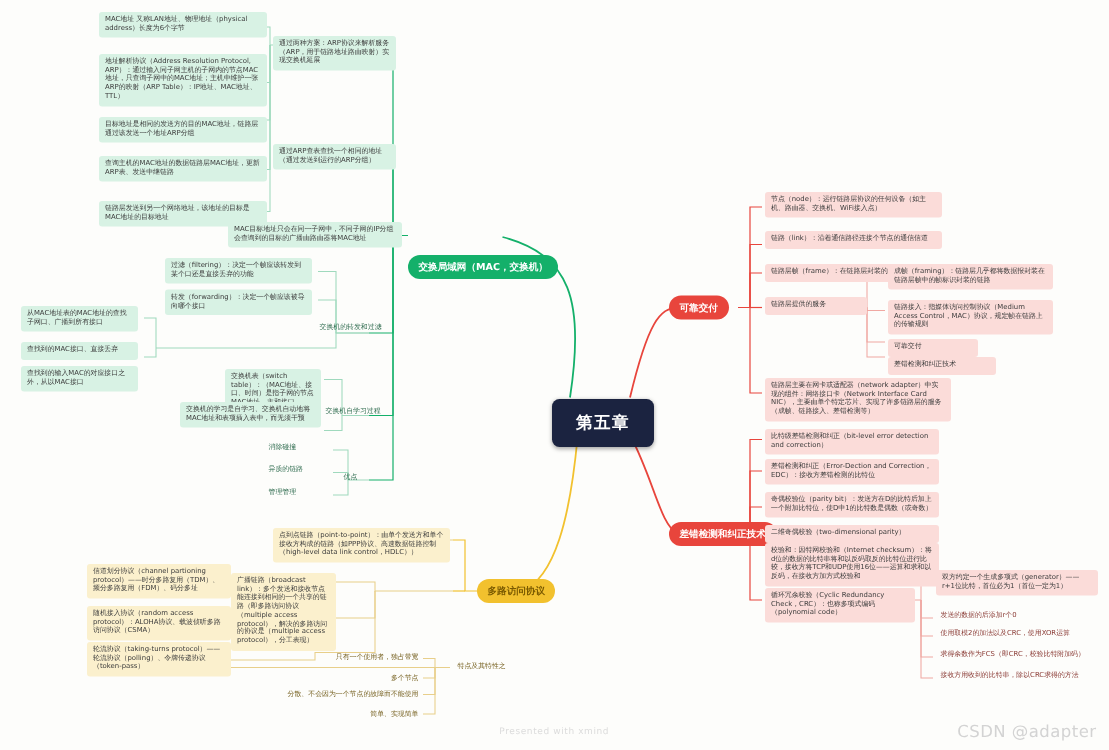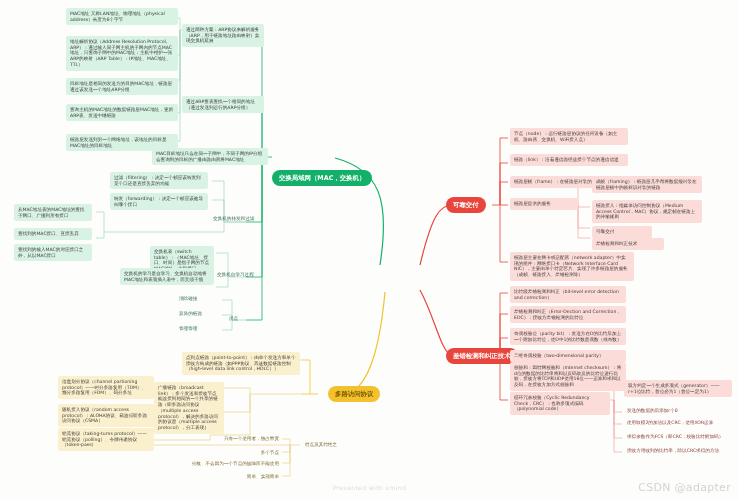--- a/index.html
+++ b/index.html
@@ -115,25 +115,26 @@
     <path d="M250 394 L250 435 L222 435" stroke="#e8cf8a" stroke-width=".7" fill="none"></path>
     <path d="M222 435 L210 435 L210 440 L198 440" stroke="#e8cf8a" stroke-width=".7" fill="none"></path>
     <path d="M198 440 L150 440 L150 445 L290 445" stroke="#e8cf8a" stroke-width=".7" fill="none"></path>
     <path d="M290 445 L290 439 L282 439" stroke="#e8cf8a" stroke-width=".7" fill="none"></path>
     <path d="M290 445 L290 452 L282 452" stroke="#e8cf8a" stroke-width=".7" fill="none"></path>
     <path d="M290 445 L290 463 L282 463" stroke="#e8cf8a" stroke-width=".7" fill="none"></path>
     <path d="M290 445 L290 476 L282 476" stroke="#e8cf8a" stroke-width=".7" fill="none"></path>
     <path d="M290 445 L300 445" stroke="#e8cf8a" stroke-width=".7" fill="none"></path>
   </svg>
 
+  <div class="node center" style="left:368px;top:266px;">第五章</div>
 
   <div class="node main green" style="left:272px;top:150px;margin-top:20px;">交换局域网（MAC，交换机）</div>
   <div class="node main red" style="left:446px;top:197px;">可靠交付</div>
   <div class="node main red" style="left:446px;top:348px;">差错检测和纠正技术</div>
-  <div class="node main yellow" style="left:328px;top:386px;">多路访问协议</div>
+  <div class="node main yellow" style="left:318px;top:386px;">多路访问协议</div>
 
   <div class="node leaf g" style="left:66px;top:8px;width:112px;">MAC地址 又称LAN地址、物理地址（physical address）长度为6个字节</div>
   <div class="node leaf g" style="left:66px;top:36px;width:112px;">地址解析协议（Address Resolution Protocol, ARP）：通过输入同子网主机的子网内的节点MAC地址，只查询子网中的MAC地址；主机中维护一张ARP的映射（ARP Table）：IP地址、MAC地址、TTL）</div>
   <div class="node leaf g" style="left:66px;top:78px;width:112px;">目标地址是相同的发送方的目的MAC地址，链路层通过该发送一个地址ARP分组</div>
   <div class="node leaf g" style="left:66px;top:104px;width:112px;">查询主机的MAC地址的数据链路层MAC地址，更新ARP表、发送中继链路</div>
   <div class="node leaf g" style="left:66px;top:134px;width:112px;">链路层发送到另一个网络地址，该地址的目标是MAC地址的目标地址</div>
   <div class="node leaf g" style="left:182px;top:24px;width:82px;">通过两种方案：ARP协议来解析服务（ARP，用于链路地址路由映射）实现交换机延展</div>
   <div class="node leaf g" style="left:182px;top:96px;width:82px;">通过ARP查表查找一个相同的地址（通过发送到运行的ARP分组）</div>
   <div class="node leaf g" style="left:152px;top:148px;width:116px;">MAC目标地址只会在同一子网中，不同子网的IP分组会查询到的目标的广播由路由器将MAC地址</div>
 

